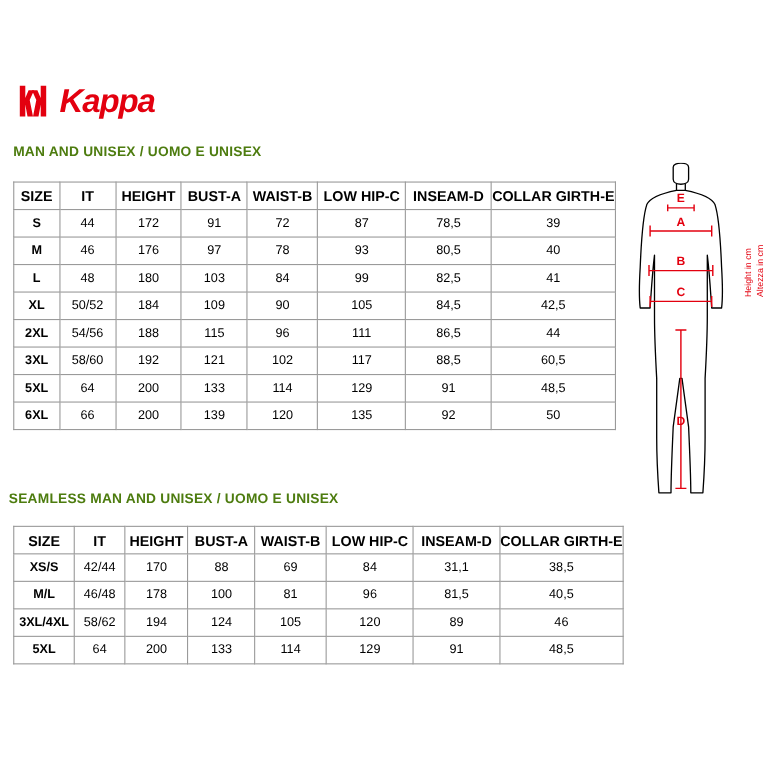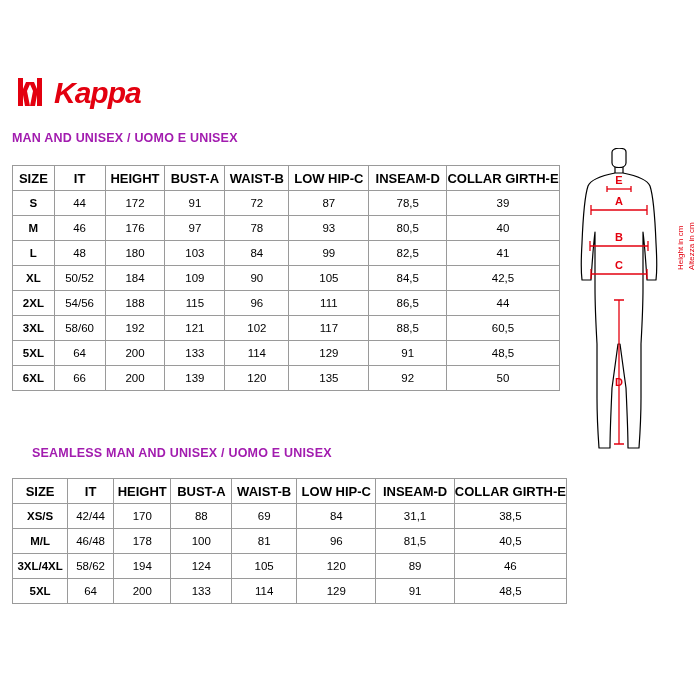--- a/index.html
+++ b/index.html
@@ -42,25 +42,25 @@
     color: #e3000f;
     letter-spacing: -1px;
     line-height: 1;
   }
 
   
   .section-title {
     position: absolute;
     font-size: 12.5px;
     font-weight: bold;
-    color: #a21caf;
+    color: #4d7c0f;
     letter-spacing: 0.2px;
   }
   #title-1 { left: 12px; top: 131px; }
-  #title-2 { left: 32px; top: 446px; text-align: right; }
+  #title-2 { left: 8px; top: 446px; text-align: right; }
 
   
   table {
     border-collapse: collapse;
     font-size: 11.5px;
     background: #fff;
   }
   table th, table td {
     border: 1px solid #9a9a9a;
     text-align: center;

